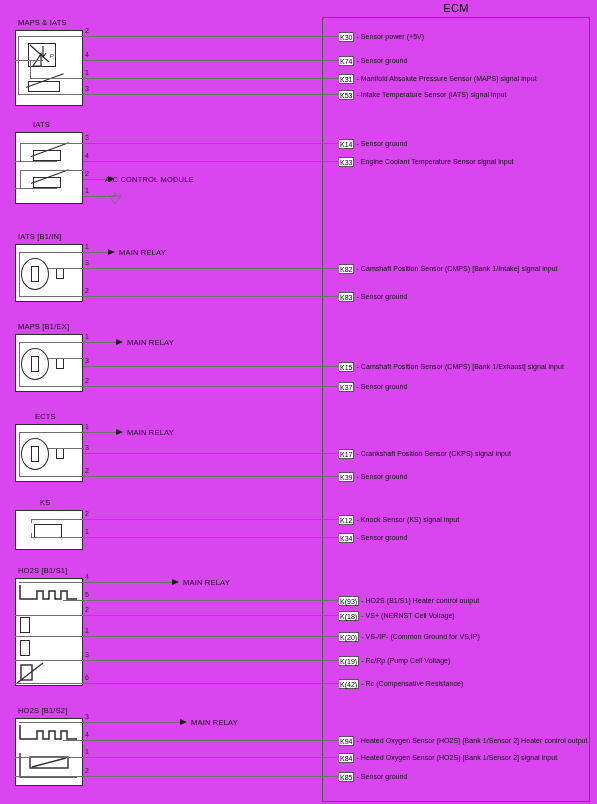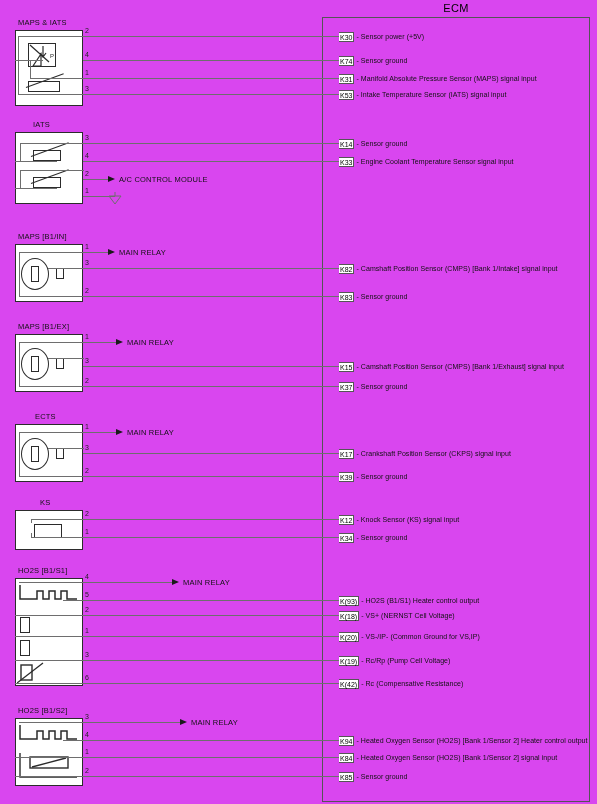--- a/index.html
+++ b/index.html
@@ -243,39 +243,39 @@
   <div class="wire" style="left:83px; top:143px; width:256px;"></div>
   <div class="wire" style="left:83px; top:161px; width:256px;"></div>
   <div class="wire" style="left:83px; top:179px; width:27px;"></div>
   <div class="wire" style="left:83px; top:196px; width:32px;"></div>
   <div class="pin" style="left:85px; top:134px;">3</div>
   <div class="pin" style="left:85px; top:152px;">4</div>
   <div class="pin" style="left:85px; top:170px;">2</div>
   <div class="pin" style="left:85px; top:187px;">1</div>
 
   <div class="arrow-head" style="left:108px; top:175.5px;"></div>
-  <div class="dest-label" style="left:119px; top:175px;">A/C CONTROL MODULE</div>
+  <div class="dest-label" style="left:105px; top:175px;">A/C CONTROL MODULE</div>
 
   <div class="ground-sym" style="left:106px; top:192px;">
     <svg width="18" height="14" viewBox="0 0 18 14" style="display:block">
       <line x1="9" y1="0" x2="9" y2="4" stroke="#6e6e6e" stroke-width="1"></line>
       <polygon points="3,4 15,4 9,12" fill="none" stroke="#6e6e6e" stroke-width="1"></polygon>
     </svg>
   </div>
 
   <div class="term" style="left:339px; top:138px;">
     <span class="tag">K14</span>
     <span class="desc">- Sensor ground</span>
   </div>
   <div class="term" style="left:339px; top:156px;">
     <span class="tag">K33</span>
     <span class="desc">- Engine Coolant Temperature Sensor signal input</span>
   </div>
 
-  <div class="grp-label" style="left:18px; top:232px;">MAPS [B1/IN]</div>
+  <div class="grp-label" style="left:18px; top:232px;">IATS [B1/IN]</div>
   <div class="grp-box" style="left:15px; top:244px; width:68px; height:58px;">
     <div class="hall-ellipse" style="left:5px; top:13px; width:28px; height:32px;"></div>
     <div class="hall-core" style="left:15px; top:21px; width:8px; height:16px;"></div>
     <div class="hall-tab" style="left:40px; top:23px; width:8px; height:11px;"></div>
   </div>
   <div class="wire-v" style="left:19px; top:252px; height:44px;"></div>
   <div class="wire" style="left:19px; top:252px; width:65px;"></div>
   <div class="wire" style="left:19px; top:296px; width:65px;"></div>
   <div class="wire" style="left:48px; top:268px; width:36px;"></div>
 

